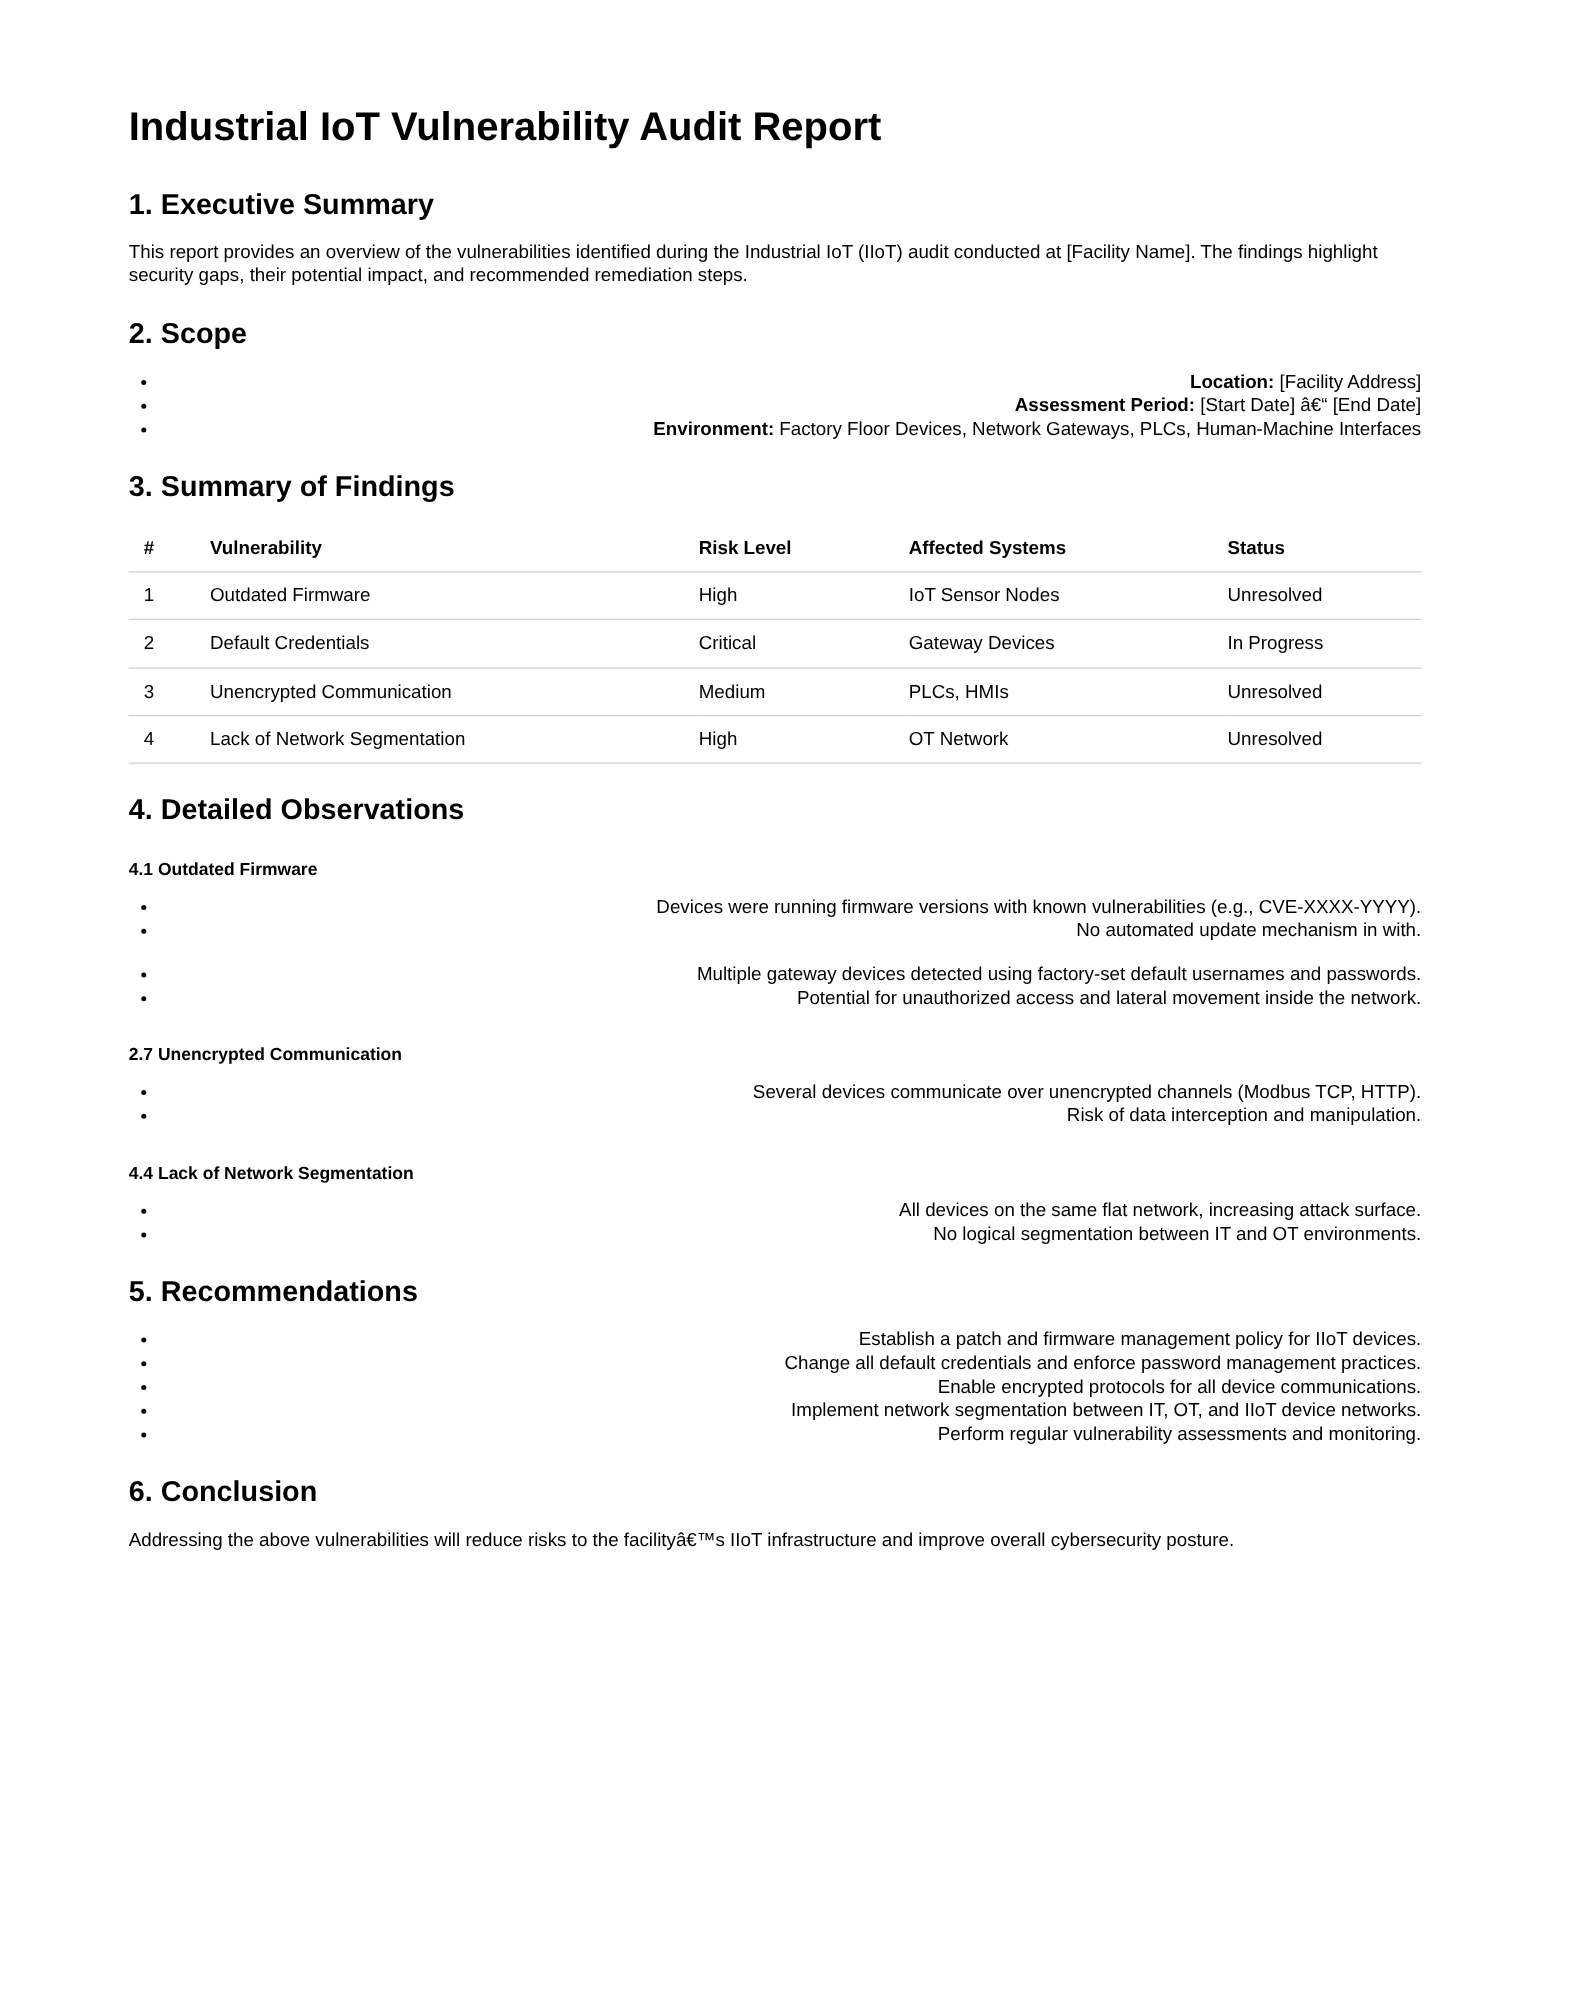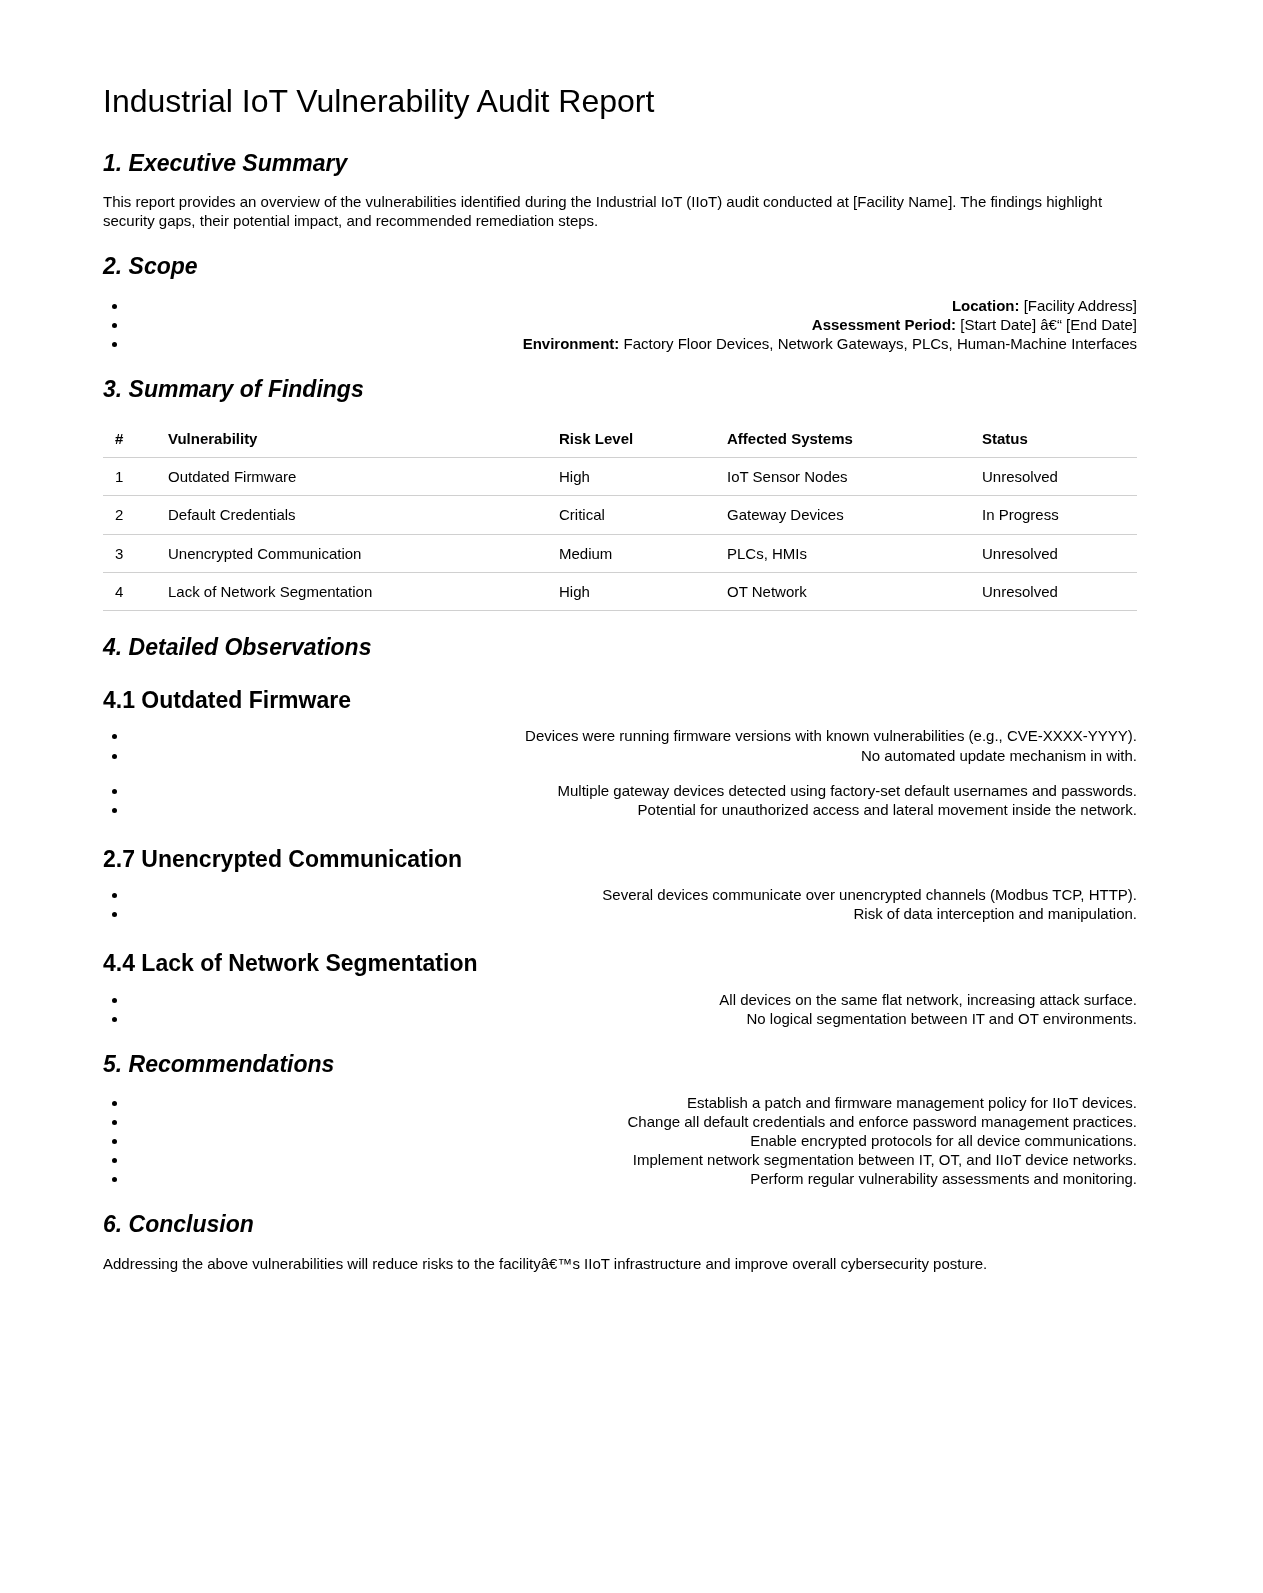--- a/index.html
+++ b/index.html
@@ -15,32 +15,31 @@
     font-size: 15px;
     line-height: 1.27;
     box-sizing: border-box;
   }
   .page {
     padding: 84px 126px 60px 103px;
   }
   h1 {
     font-size: 32px;
     line-height: 1.12;
-    font-weight: normal;
+    font-weight: bold;
     margin: 0 0 30px 0;
   }
   h2 {
     font-size: 23px;
     font-weight: bold;
     margin: 23px 0 16px 0;
     line-height: 1.15;
-    font-style: italic;
   }
   h3 {
-    font-size: 23px;
+    font-size: 14px;
     font-weight: bold;
     margin: 27px 0 13px 0;
     line-height: 1.15;
   }
   p {
     margin: 15px 0 16px 0;
   }
   ul {
     margin: 0 0 16px 0;
     padding-left: 25px;

